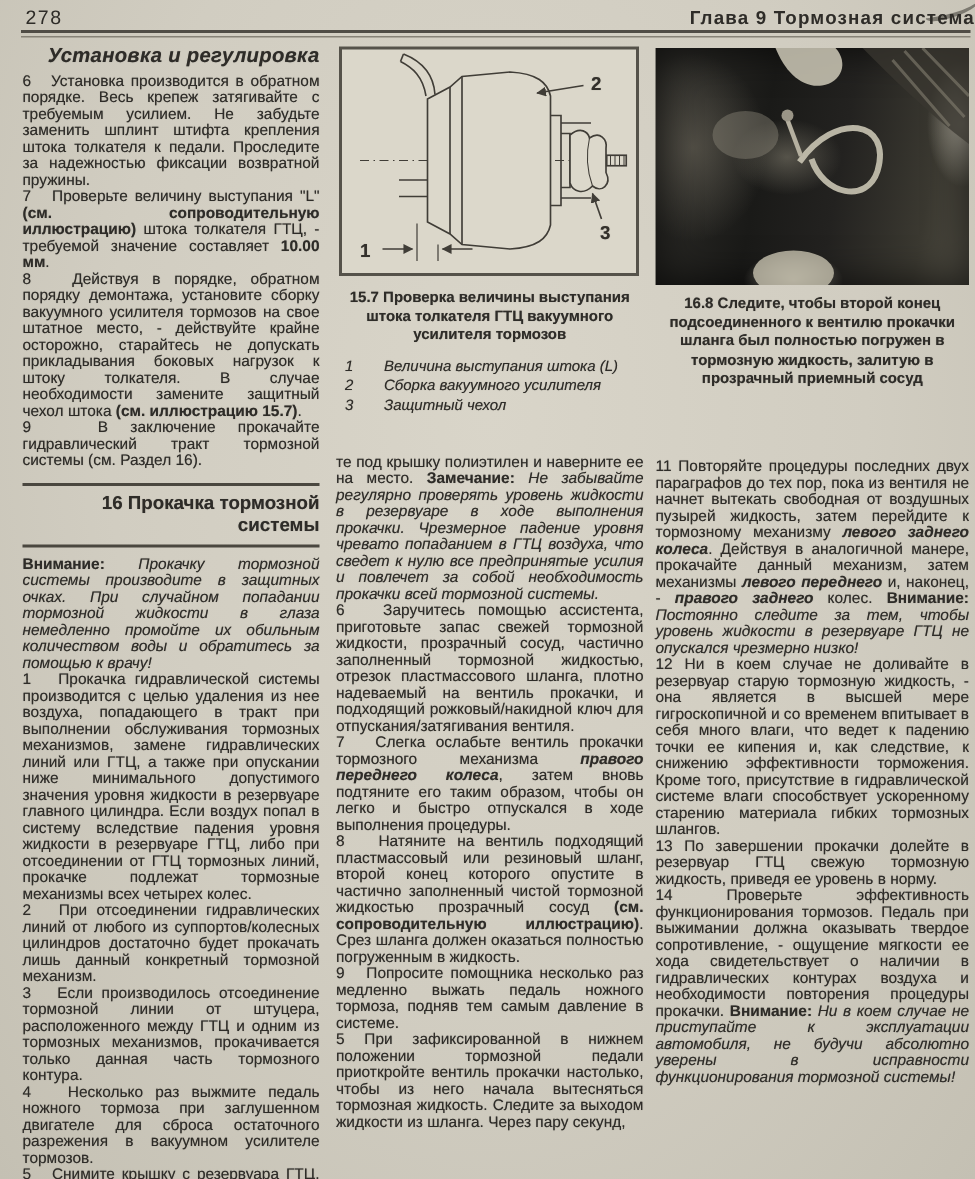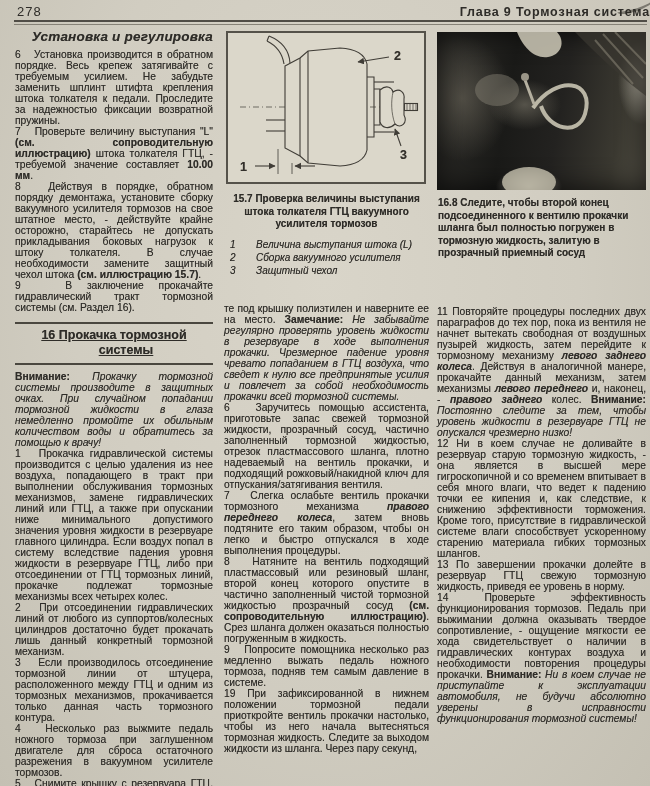--- a/index.html
+++ b/index.html
@@ -17,39 +17,39 @@
   .col{position:absolute;top:31px;text-align:justify;font-size:10.3px;line-height:11px;
        text-shadow:0 0 .5px rgba(46,44,40,.55);}
   .col-left{left:15px;width:198px;}
   .col-mid{left:224px;width:205px;}
   .col-right{left:437px;width:209px;}
   .para{margin:0;}
   .b{font-weight:bold;}
   .i{font-style:italic;}
   .subhead{font-size:13.5px;font-weight:bold;font-style:italic;text-align:right;margin:0 0 7px 0;letter-spacing:.2px;}
   .sec{border-top:2px solid #4a473f;border-bottom:2px solid #4a473f;margin:9px 0 6px 0;
-       padding:4px 0 6px 0;text-align:center;font-weight:bold;font-size:12.5px;line-height:14.5px;text-decoration:underline;}
+       padding:4px 0 6px 0;text-align:right;font-weight:bold;font-size:12.5px;line-height:14.5px;}
   .sec .l2{padding-left:24px;}
   .figbox{width:200px;height:153px;border:2px solid #55524a;background:#dbd7ca;position:relative;margin-left:2px;}
   .figcap{font-weight:bold;text-align:center;font-size:10px;line-height:12.5px;margin:9px 8px 7px 8px;text-align:center;}
   .legend{font-style:italic;text-align:left;font-size:10px;line-height:13px;margin:2px 0 0 6px;}
   .legend-row{display:flex;}
   .legend-num{width:26px;flex:none;}
   .midbody{position:absolute;left:0;top:272px;width:205px;}
   .photo{position:relative;width:209px;height:158px;margin-top:1px;overflow:hidden;
     box-shadow:inset 0 0 28px rgba(0,0,0,.75);
     background:
       radial-gradient(ellipse 34px 60px at 98% 32%, rgba(198,193,178,.75), rgba(198,193,178,0) 70%),
       radial-gradient(ellipse 46px 26px at 44% 98%, rgba(204,199,184,.85), rgba(204,199,184,0) 72%),
       radial-gradient(ellipse 66px 84px at 12% 42%, rgba(116,111,98,.55), rgba(116,111,98,0) 75%),
       radial-gradient(ellipse 52px 36px at 42% 46%, rgba(142,137,121,.5), rgba(142,137,121,0) 70%),
       linear-gradient(100deg,#2f2e2a 0%,#1a1a18 35%,#232220 58%,#3b3931 84%,#565348 100%);
   }
   .photo svg{position:absolute;left:0;top:0;}
-  .photocap{font-weight:bold;text-align:left;font-size:10px;line-height:12.5px;margin:7px 1px 0 1px;}
+  .photocap{font-weight:bold;text-align:center;font-size:10px;line-height:12.5px;margin:7px 1px 0 1px;}
   .rightbody{position:absolute;left:0;top:275px;width:209px;}
   svg text{font-family:"Liberation Sans",sans-serif;}
 </style>
 </head>
 <body>
 
 <div class="page">
 
   <div class="hdr-num">278</div>
   <div class="hdr-title">Глава 9 Тормозная система</div>
@@ -145,21 +145,21 @@
         <span class="legend-num">3</span>
         <span>Защитный чехол</span>
       </div>
     </div>
     <div class="midbody">
         <p class="para"><span>те под крышку полиэтилен и наверните ее на место. </span><span class="b">Замечание:</span><span class="i"> Не забывайте регулярно проверять уровень жидкости в резервуаре в ходе выполнения прокачки. Чрезмерное падение уровня чревато попаданием в ГТЦ воздуха, что сведет к нулю все предпринятые усилия и повлечет за собой необходимость прокачки всей тормозной системы.</span></p>
         <p class="para"><span>6&nbsp;&nbsp;&nbsp;Заручитесь помощью ассистента, приготовьте запас свежей тормозной жидкости, прозрачный сосуд, частично заполненный тормозной жидкостью, отрезок пластмассового шланга, плотно надеваемый на вентиль прокачки, и подходящий рожковый/накидной ключ для отпускания/затягивания вентиля.</span></p>
         <p class="para"><span>7&nbsp;&nbsp;&nbsp;Слегка ослабьте вентиль прокачки тормозного механизма </span><span class="b i">правого переднего колеса</span><span>, затем вновь подтяните его таким образом, чтобы он легко и быстро отпускался в ходе выполнения процедуры.</span></p>
         <p class="para"><span>8&nbsp;&nbsp;&nbsp;Натяните на вентиль подходящий пластмассовый или резиновый шланг, второй конец которого опустите в частично заполненный чистой тормозной жидкостью прозрачный сосуд </span><span class="b">(см. сопроводительную иллюстрацию)</span><span>. Срез шланга должен оказаться полностью погруженным в жидкость.</span></p>
         <p class="para"><span>9&nbsp;&nbsp;&nbsp;Попросите помощника несколько раз медленно выжать педаль ножного тормоза, подняв тем самым давление в системе.</span></p>
-        <p class="para"><span>19 При зафиксированной в нижнем положении тормозной педали приоткройте вентиль прокачки настолько, чтобы из него начала вытесняться тормозная жидкость. Следите за выходом жидкости из шланга. Через пару секунд,</span></p>
+        <p class="para"><span>5 При зафиксированной в нижнем положении тормозной педали приоткройте вентиль прокачки настолько, чтобы из него начала вытесняться тормозная жидкость. Следите за выходом жидкости из шланга. Через пару секунд,</span></p>
       </div>
   </div>
 
   <div class="col col-right">
     <div class="photo">
       <svg width="209" height="158" viewBox="0 0 209 158">
         <path d="M138,0 L209,0 L209,64 C182,44 158,20 138,0 Z" fill="#393730" opacity="0.75"></path>
         <path d="M166,2 L206,46 M178,0 L209,32 M158,8 L196,52" stroke="#7e7a6c" stroke-width="2" opacity="0.65" fill="none"></path>
         <path d="M80,0 L120,0 C129,10 124,23 111,25 C97,27 86,15 80,0 Z" fill="#cfcab8" opacity="0.85"></path>
         <path d="M96,76 C120,42 158,48 148,82 C141,104 112,98 104,74" stroke="#c9c4b3" stroke-width="4" fill="none" opacity="0.9"></path>

